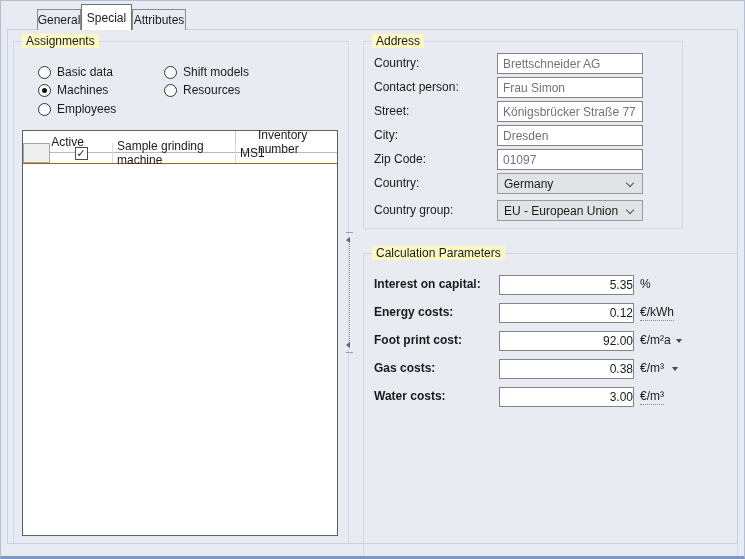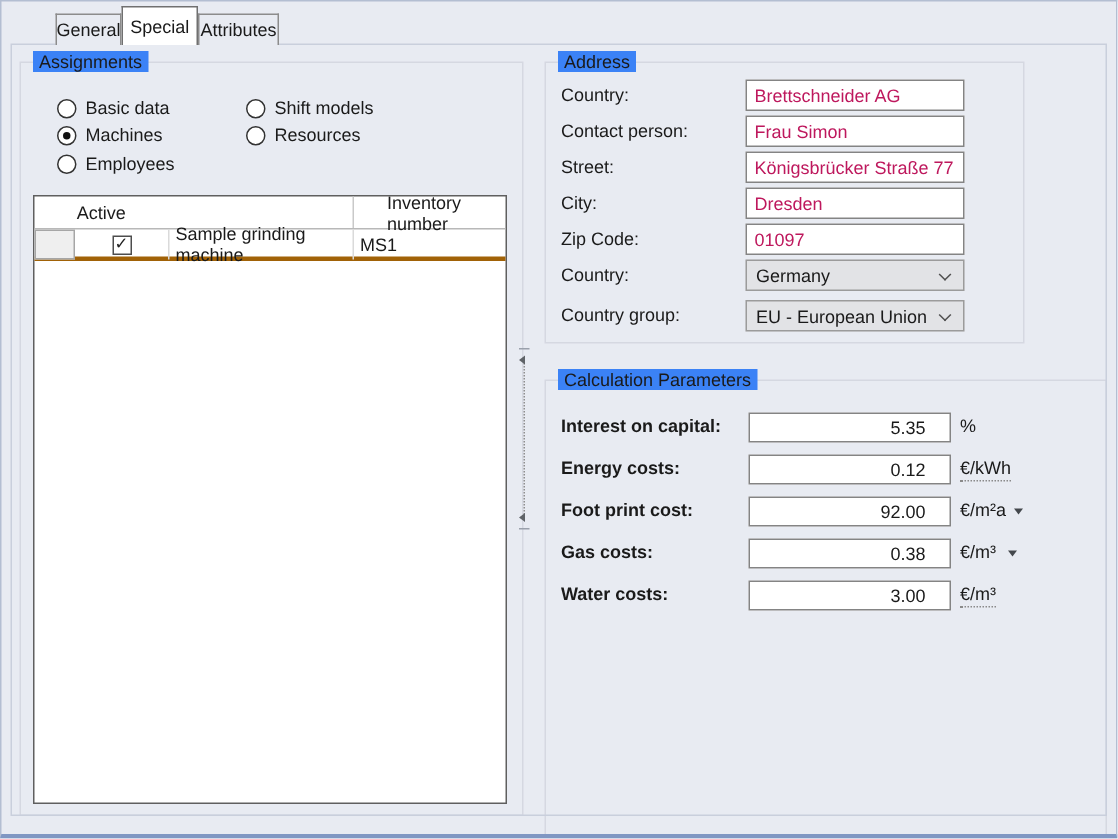--- a/index.html
+++ b/index.html
@@ -11,36 +11,36 @@
 
   
   .tab { position:absolute; display:flex; align-items:center; justify-content:center;
          background:#e8ebf2; border:1px solid #8c8c8c; border-bottom:none; z-index:2; cursor:default;margin-left:32px; }
   .tab.active { background:#ffffff; border-color:#707070; z-index:4; }
   .pane { position:absolute; left:6px; top:28px; right:6px; bottom:12px;
           border:1px solid #c9cfdc; z-index:1; }
 
   
   .groupbox { position:absolute; border:1px solid #d5d8e1; }
-  .groupbox > .gb-title { position:absolute; top:-8px; left:8px; background:#3b82f6;
+  .groupbox > .gb-title { position:absolute; top:-8px; left:8px; background:#fef9c3;
                           padding:0 4px; white-space:nowrap; }
 
   
   .radio-row { position:absolute; height:16px; display:flex; align-items:center; gap:6px; cursor:default; }
   .radio { width:13px; height:13px; border:1px solid #333; border-radius:50%; background:#fff; position:relative; flex:none; }
   .radio.selected::after { content:""; position:absolute; left:3px; top:3px; width:5px; height:5px;
                            border-radius:50%; background:#111; }
 
   
   .grid { position:absolute; left:21px; top:129px; width:316px; height:406px;
           background:#fff; border:1px solid #5f5f5f; }
   .grid-header { position:absolute; left:0; top:0; right:0; height:22px; border-bottom:1px solid #b8b8b8; }
   .hcell { position:absolute; top:0; height:21px; display:flex; align-items:center; justify-content:center; }
   .hcell.bl { border-left:1px solid #c9c9c9; }
-  .grid-row { position:absolute; left:0; top:22px; right:0; height:21px; border-bottom:3px solid #a16207; }
+  .grid-row { position:absolute; left:0; top:12px; right:0; height:21px; border-bottom:1px solid #a16207; }
   .cell { position:absolute; top:0; height:20px; display:flex; align-items:center; }
   .cell.bl { border-left:1px solid #dadada; }
   .rowhdr { position:absolute; left:0; top:0; width:27px; height:20px;
             background:#efefef; border:1px solid #a6a6a6; }
   .checkbox { width:13px; height:13px; border:1px solid #4d4d4d; background:#fff;
               display:flex; align-items:center; justify-content:center;
               font-size:11px; line-height:11px; color:#222; }
   .checkbox::after { content:""; }
   .checkbox.checked::after { content:"\2713"; }
 
@@ -50,33 +50,33 @@
   .splitter .dots { position:absolute; left:3px; top:10px; bottom:10px; border-left:1px dotted #8e8e8e; }
   .arrow-left { position:absolute; left:0; width:0; height:0;
                 border-top:3px solid transparent; border-bottom:3px solid transparent;
                 border-right:4px solid #5f6368; }
 
   
   .frow { position:absolute; left:10px; right:8px; height:21px; }
   .flabel { position:absolute; left:0; top:3px; white-space:nowrap; }
   .tbox { position:absolute; left:123px; top:0; width:146px; height:21px;
           border:1px solid #848484; background:#fff; padding:0 5px;
-          font:12px "Liberation Sans","DejaVu Sans",sans-serif; color:#be185d; }
+          font:12px "Liberation Sans","DejaVu Sans",sans-serif; color:#737373; }
   .combo { position:absolute; left:123px; top:0; width:146px; height:21px;
            border:1px solid #9b9b9b; background:#e2e3e6; cursor:default; }
   .combo .ctext { position:absolute; left:6px; top:3px; white-space:nowrap; }
   .chev { position:absolute; right:9px; top:6px; width:6px; height:6px;
           border-right:1px solid #4f4f4f; border-bottom:1px solid #4f4f4f;
           transform:rotate(45deg); }
 
   
   .crow { position:absolute; left:10px; right:4px; height:20px; }
   .clabel { position:absolute; left:0; top:2px; font-weight:bold; white-space:nowrap; }
   .cbox { position:absolute; left:125px; top:0; width:135px; height:20px;
-          border:1px solid #848484; background:#fff; padding:0 16px; text-align:right;
+          border:1px solid #848484; background:#fff; padding:0 0; text-align:right;
           font:12px "Liberation Sans","DejaVu Sans",sans-serif; color:#1a1a1a; }
   .unit { position:absolute; left:266px; top:2px; white-space:nowrap; }
   .unit.dotted { border-bottom:1px dotted #8a8a8a; padding-bottom:1px; }
   .unit-arrow { position:absolute; top:8px; width:0; height:0;
                 border-left:3px solid transparent; border-right:3px solid transparent;
                 border-top:4px solid #44484d; }
 </style>
 </head>
 <body>
 

